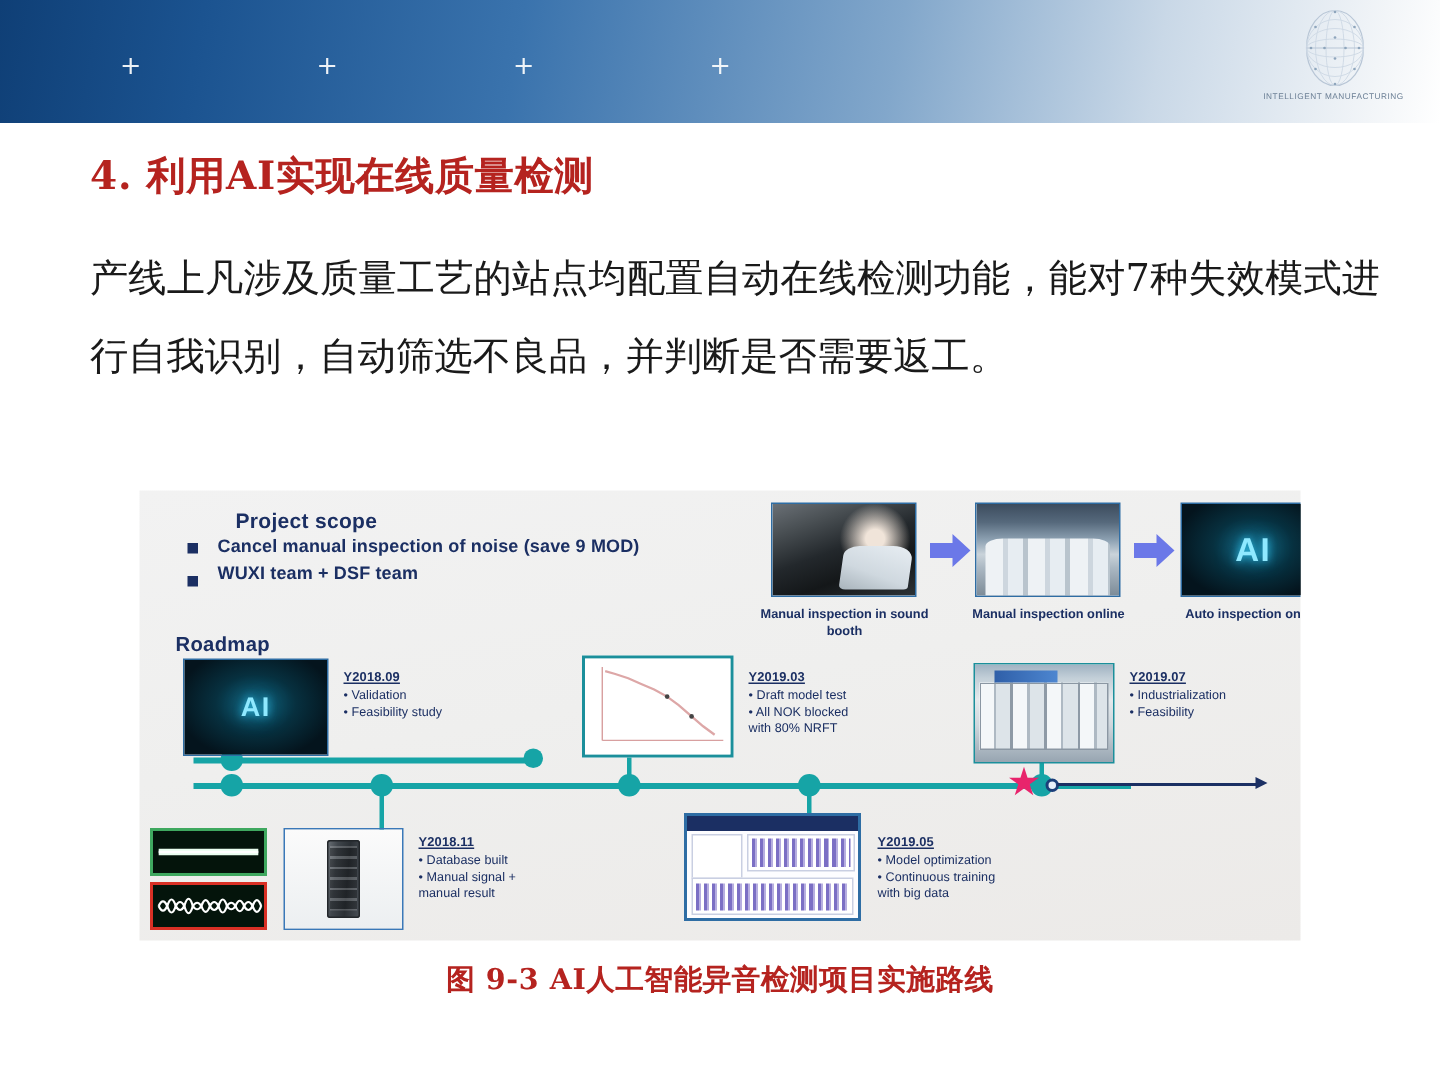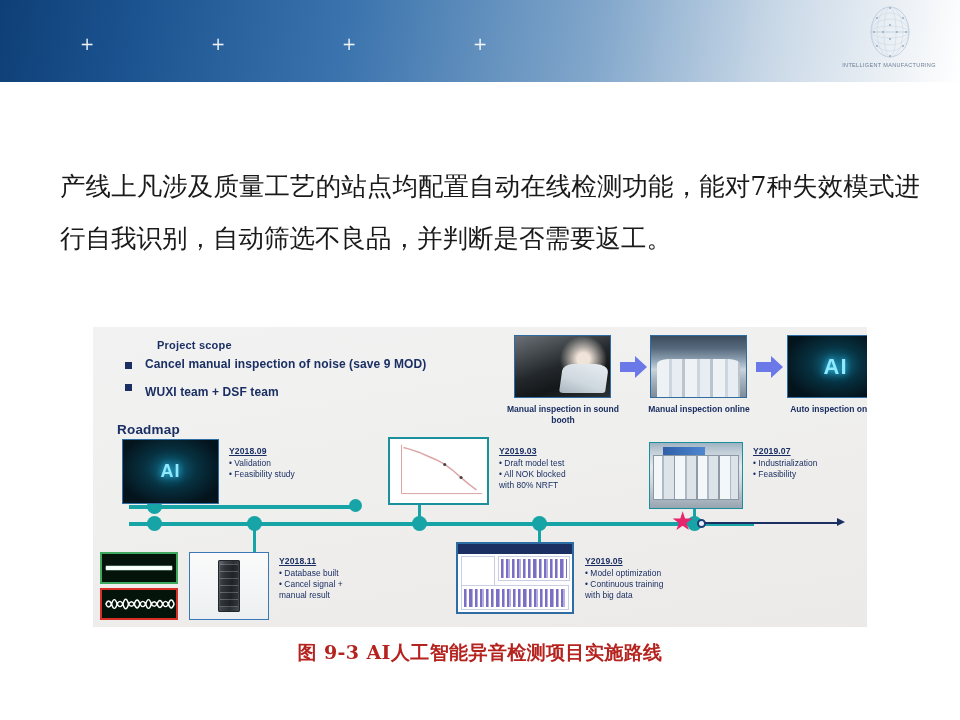--- a/index.html
+++ b/index.html
@@ -41,21 +41,21 @@
     text-align:justify;
   }
 
   
   .figure{
     position:absolute;left:93px;top:327px;width:774px;height:300px;
     background:linear-gradient(170deg,#f2f2f2 0%,#efefee 45%,#eceae8 100%);
     overflow:hidden;
   }
 
-  .ps-title{position:absolute;left:24px;top:12px;font-size:11px;font-weight:bold;color:#1b2f63;letter-spacing:.2px;padding-left:40px;}
+  .ps-title{position:absolute;left:24px;top:12px;font-size:14px;font-weight:bold;color:#1b2f63;letter-spacing:.2px;padding-left:40px;}
   .ps-item{position:absolute;font-size:12px;font-weight:bold;color:#1b2f63;letter-spacing:.1px;}
   .ps-bullet{position:absolute;width:7px;height:7px;background:#1b2f63;}
   .rm-title{position:absolute;left:24px;top:95px;font-size:13.5px;font-weight:bold;color:#1b2f63;letter-spacing:.2px;}
 
   
   .photo{position:absolute;border:1.5px solid #2e6da4;box-sizing:border-box;overflow:hidden;}
   .cap{position:absolute;text-align:center;font-size:8.5px;font-weight:bold;color:#1b2f63;line-height:10.5px;}
 
   
   .img-booth{width:100%;height:100%;background:
@@ -167,29 +167,30 @@
           <circle cx="28" cy="21" r="0.9"></circle>
             <circle cx="28" cy="35" r="0.9"></circle>
           <circle cx="21" cy="28" r="0.9"></circle>
             <circle cx="35" cy="28" r="0.9"></circle>
         </g>
       </svg>
       <div class="logo-text">INTELLIGENT MANUFACTURING</div>
     </div>
   </div>
 
+  <div class="title">4. 利用AI实现在线质量检测</div>
   <div class="body-text">产线上凡涉及质量工艺的站点均配置自动在线检测功能，能对7种失效模式进行自我识别，自动筛选不良品，并判断是否需要返工。</div>
 
   <div class="figure">
 
     <div class="ps-title">Project scope</div>
     <span class="ps-bullet" style="left:32px;top:35px;"></span>
     <div class="ps-item" style="left:52px;top:30px;">Cancel manual inspection of noise (save 9 MOD)</div>
     <span class="ps-bullet" style="left:32px;top:57px;"></span>
-    <div class="ps-item" style="left:52px;top:58px;text-align:right;">WUXI team + DSF team</div>
+    <div class="ps-item" style="left:52px;top:48px;text-align:right;">WUXI team + DSF team</div>
 
     <div class="rm-title">Roadmap</div>
 
     <div class="photo" style="left:421px;top:8px;width:97px;height:63px;">
       <div class="img-booth"></div>
     </div>
     <div class="cap" style="left:406px;top:77px;width:128px;">Manual inspection
 in sound booth</div>
 
     <svg style="position:absolute;left:527px;top:28px;width:28px;height:24px;" viewBox="0 0 28 24">
@@ -234,21 +235,21 @@
     </div>
     <div class="ms-title" style="left:136px;top:119px;">Y2018.09</div>
     <div class="ms-list" style="left:136px;top:131px;">• Validation
 • Feasibility study</div>
 
     <div class="photo" style="left:96px;top:225px;width:80px;height:68px;border-color:#3a78b8;">
       <div class="img-server"></div>
     </div>
     <div class="ms-title" style="left:186px;top:229px;">Y2018.11</div>
     <div class="ms-list" style="left:186px;top:241px;">• Database built
-• Cancel signal +
+• Manual signal +
    manual result</div>
 
     <div class="wave" style="left:7px;top:225px;width:78px;height:32px;border:2px solid #3fa85f;">
       <svg class="wave-inner" viewBox="0 0 78 32" preserveAspectRatio="none">
         <rect width="78" height="32" fill="#04140b"></rect>
         <path d="M4 16 L74 16" stroke="#eafff0" stroke-width="5"></path>
         <path d="M4 16 L74 16" stroke="#ffffff" stroke-width="2"></path>
       </svg>
     </div>
     <div class="wave" style="left:7px;top:261px;width:78px;height:32px;border:2px solid #d93025;">

